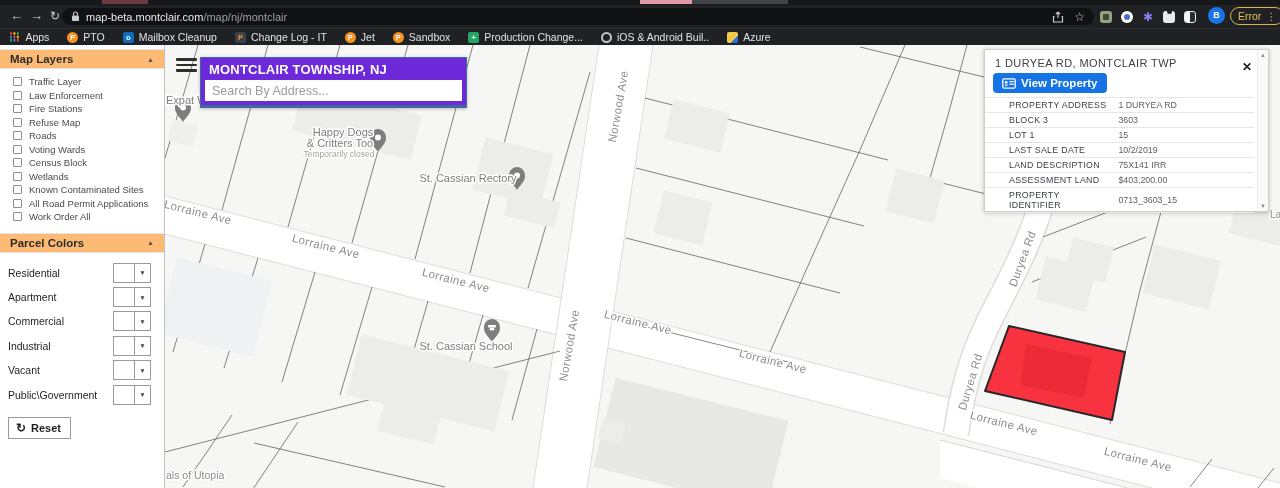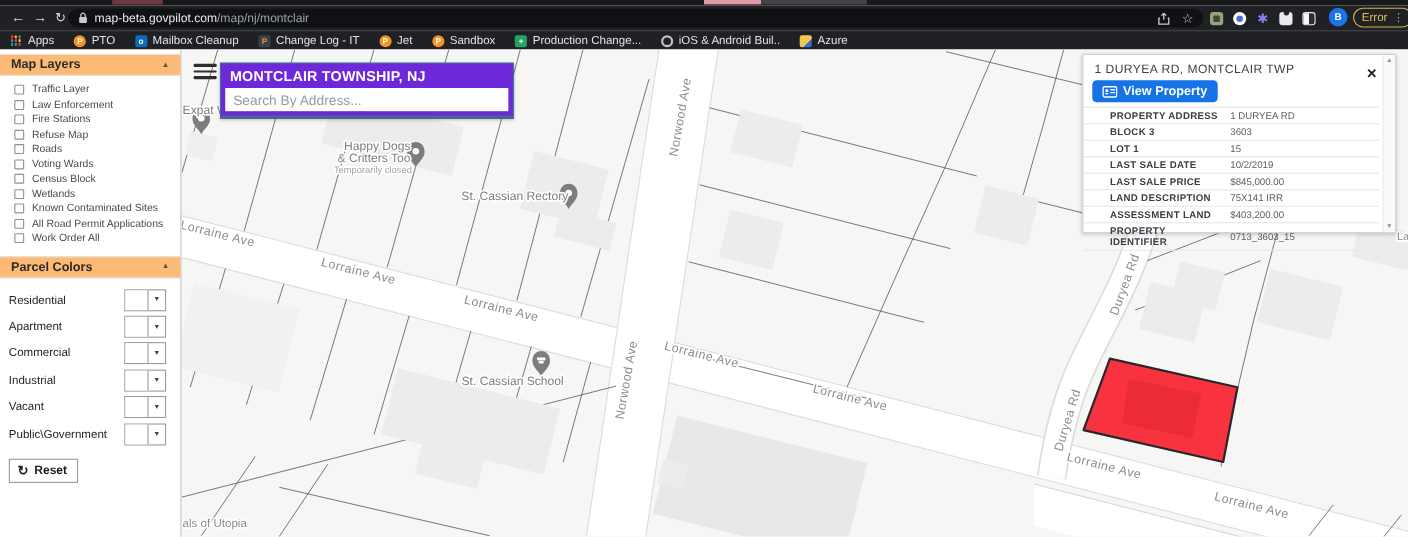--- a/index.html
+++ b/index.html
@@ -90,21 +90,21 @@
   
   .prop-panel { position:absolute; left:984px; top:49px; width:285px; height:163px; background:#fff;
                 border:1px solid #cfcfcf; box-shadow:0 1px 4px rgba(0,0,0,.25); }
   .pp-title { padding:7px 24px 2px 10px; font-size:11px; color:#3c4148; letter-spacing:.4px; white-space:nowrap; }
   .pp-close { position:absolute; right:16px; top:12px; font-size:12px; font-weight:bold; color:#202124; line-height:10px; cursor:default; }
   .pp-btn { margin:2px 0 4px 8px; display:inline-flex; align-items:center; gap:5px; background:#1673e6; color:#fff;
             font-size:11.5px; font-weight:bold; padding:4px 9px; border-radius:4px; border:none; }
   .pp-table { width:269px; border-collapse:collapse; font-size:8.8px; margin-left:0; }
   .pp-table td { border-top:1px solid #e6e6e6; padding:2px 0 2px 7px; }
   .pp-table tr:last-child td { border-bottom:1px solid #e6e6e6; }
-  .pp-table .lbl { font-weight:bold; color:#3a3e45; letter-spacing:.3px; width:47%;padding-left:24px; }
+  .pp-table .lbl { font-weight:normal; color:#3a3e45; letter-spacing:.3px; width:47%;padding-left:24px; }
   .pp-table .val { color:#5a5e64; }
   .pp-scroll { position:absolute; right:0; top:0; width:11px; height:161px; background:#fafafa; border-left:1px solid #ececec;
                display:flex; flex-direction:column; justify-content:space-between; align-items:center; padding:2px 0; }
   .pp-scroll span { font-size:6px; color:#8a8f94; }
 </style>
 </head>
 <body>
 
 <div class="tabstrip">
   <div class="sliver sliver-a"></div>
@@ -114,21 +114,21 @@
 
 <div class="toolbar">
   <span class="nav-ic" style="left:10px;">←</span>
   <span class="nav-ic" style="left:30px;">→</span>
   <span class="nav-ic" style="left:50px; font-size:12px;">↻</span>
   <div class="urlbar">
     <svg width="9" height="11" viewBox="0 0 9 11" style="margin-right:6px;">
       <rect x="1" y="4.5" width="7" height="5.5" rx="1" fill="#c9cbce"></rect>
       <path d="M2.5 4.5 V3 a2 2 0 0 1 4 0 V4.5" fill="none" stroke="#c9cbce" stroke-width="1.2"></path>
     </svg>
-    <span class="url-host">map-beta.govpilot.com</span>
+    <span class="url-host">map-beta.montclair.com</span>
       <span class="url-path">/map/nj/montclair</span>
     <span class="url-right">
       <svg width="12" height="12" viewBox="0 0 12 12">
         <path d="M6 1 L6 7 M6 1 L3.8 3.2 M6 1 L8.2 3.2" stroke="#c9cbce" stroke-width="1.2" fill="none"></path>
         <path d="M2.5 5.5 H1.5 V11 H10.5 V5.5 H9.5" stroke="#c9cbce" stroke-width="1.2" fill="none"></path>
       </svg>
       <span style="font-size:12px;">☆</span>
     </span>
   </div>
   <div class="ext-row">
@@ -449,24 +449,20 @@
         </tr>
       <tr>
           <td class="lbl">LOT 1</td>
           <td class="val">15</td>
         </tr>
       <tr>
           <td class="lbl">LAST SALE DATE</td>
           <td class="val">10/2/2019</td>
         </tr>
       <tr>
-          <td class="lbl">LAST SALE PRICE</td>
-          <td class="val">$845,000.00</td>
-        </tr>
-      <tr>
           <td class="lbl">LAND DESCRIPTION</td>
           <td class="val">75X141 IRR</td>
         </tr>
       <tr>
           <td class="lbl">ASSESSMENT LAND</td>
           <td class="val">$403,200.00</td>
         </tr>
       <tr>
           <td class="lbl">PROPERTY IDENTIFIER</td>
           <td class="val">0713_3603_15</td>

